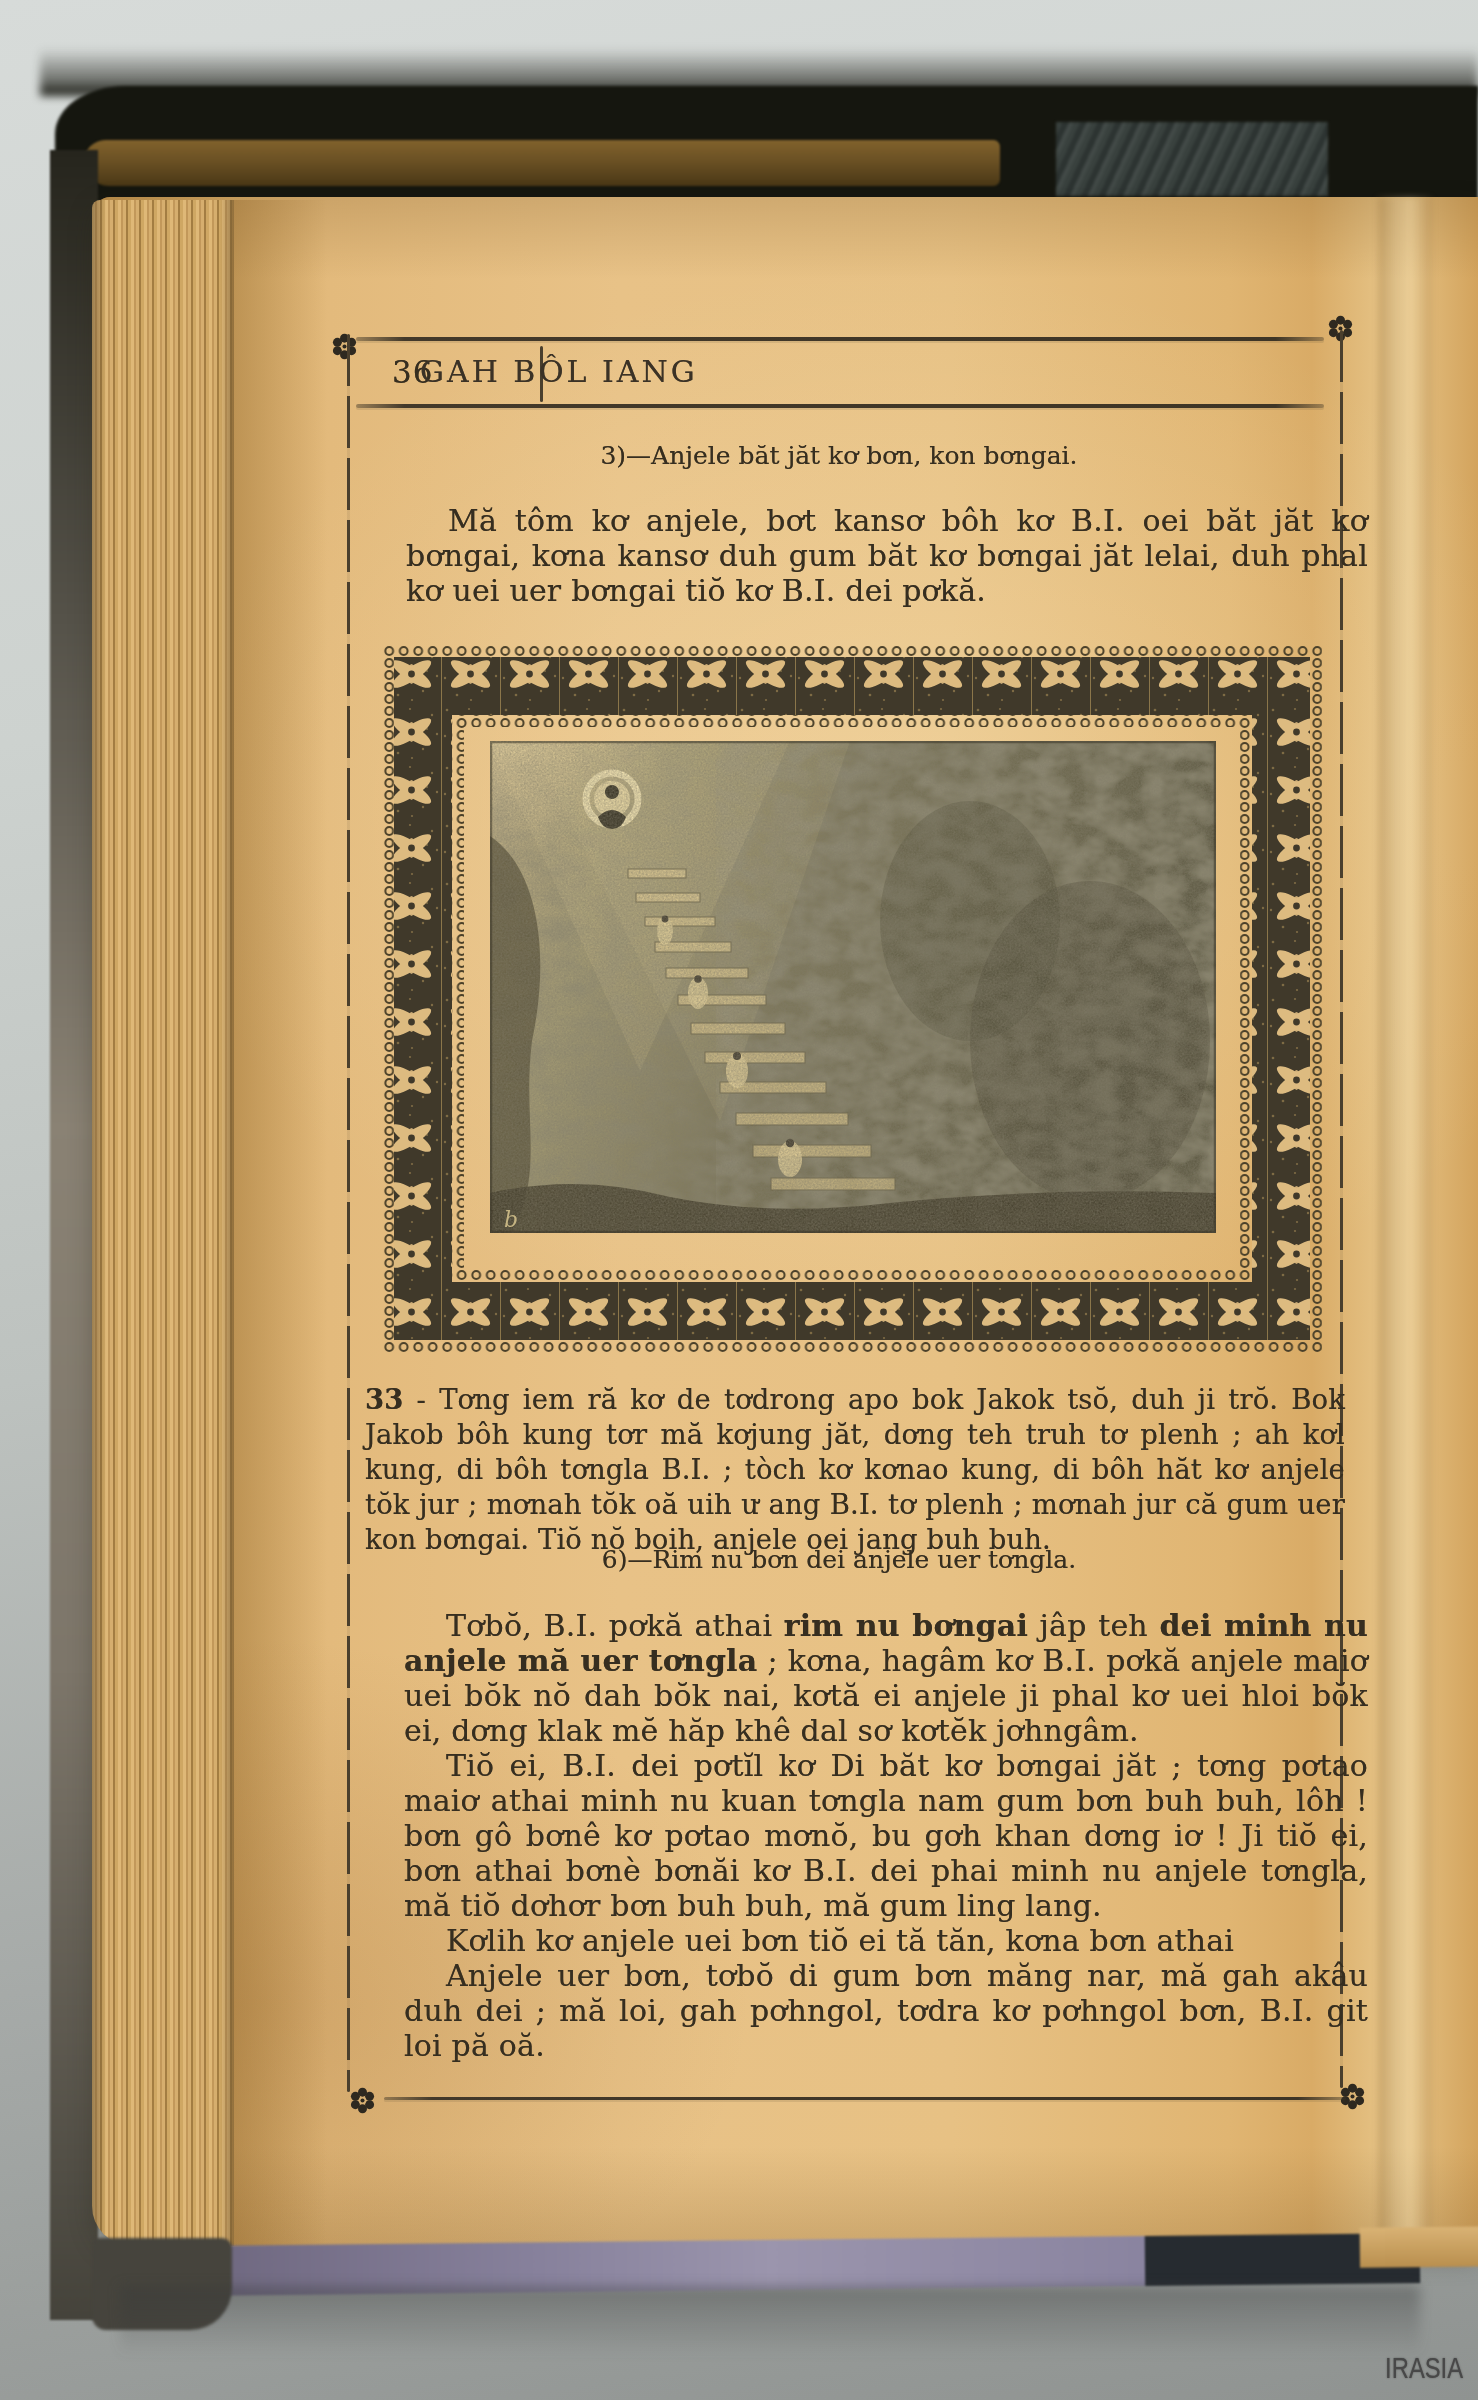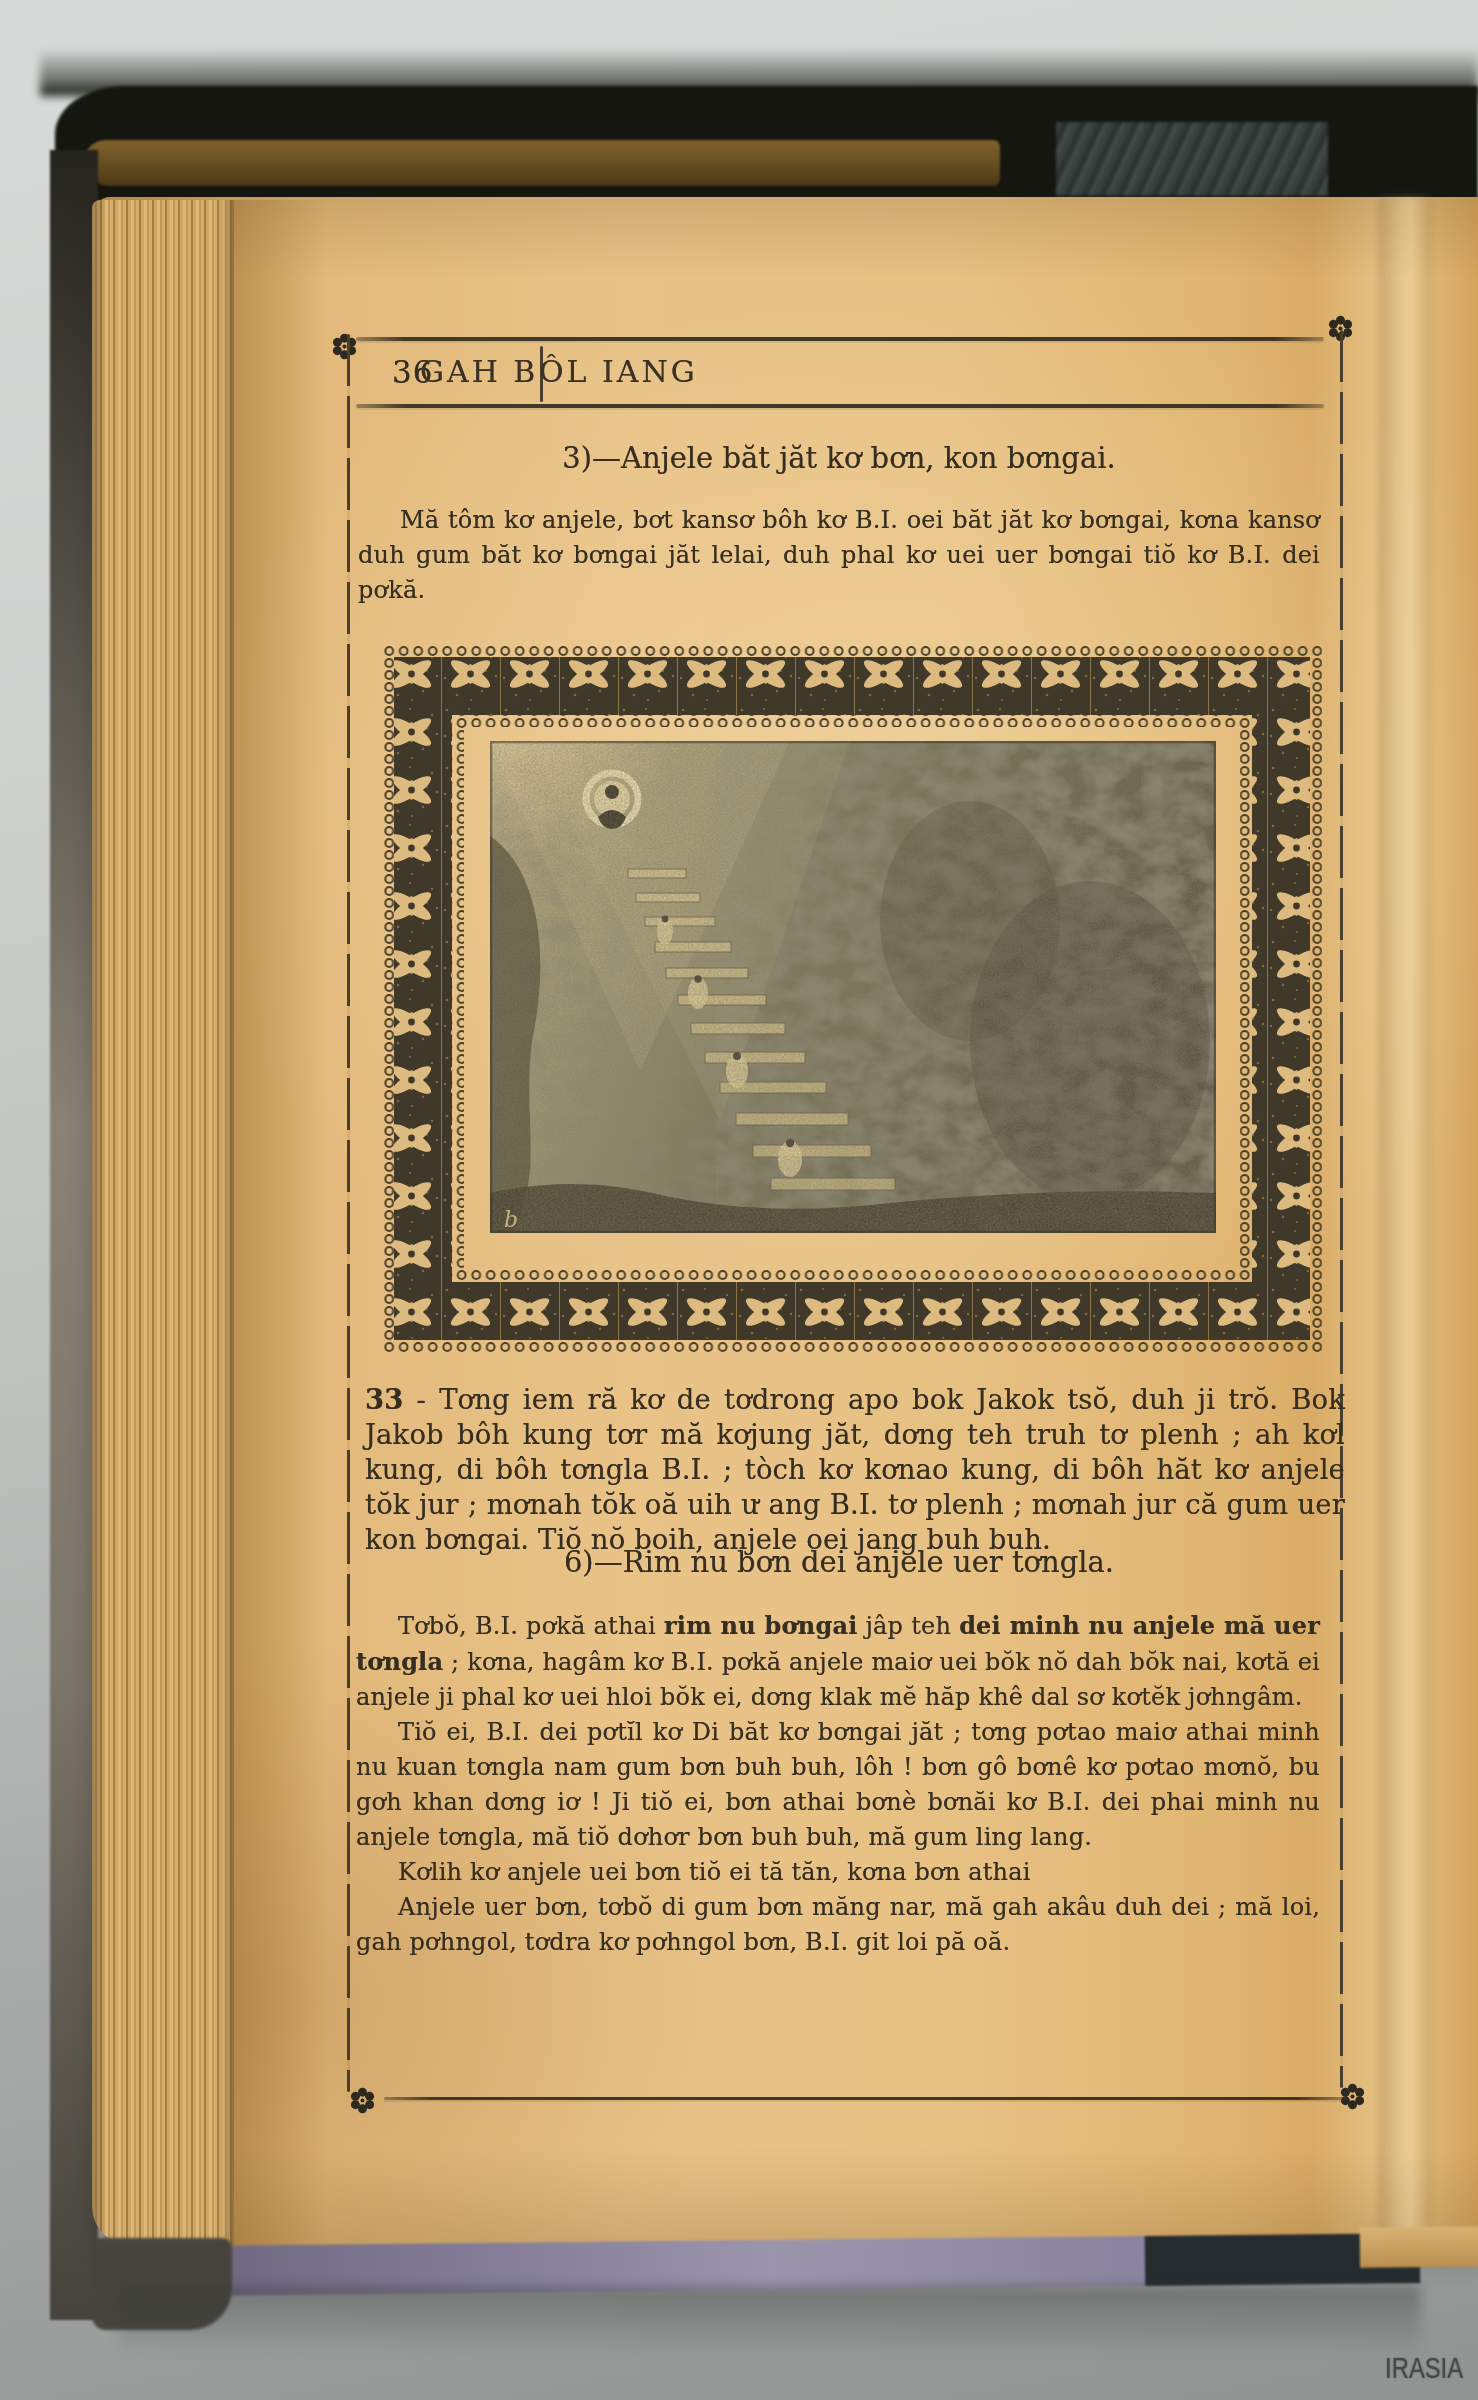--- a/index.html
+++ b/index.html
@@ -56,22 +56,22 @@
   .print{left:0;top:0;width:1478px;height:2400px;color:#362e20;}
   .print .txt{text-shadow:0 0 .6px rgba(54,46,32,.65);}
   .rule{background:linear-gradient(90deg,rgba(67,57,40,.45),#43392a 5%,#3e3526 95%,rgba(67,57,40,.4));
     border-radius:2px;box-shadow:0 2px 0 rgba(67,57,40,.12);}
   .vrule{width:3px;background:repeating-linear-gradient(180deg,#4a3f2d 0 52px,rgba(74,63,45,.1) 52px 62px);border-radius:2px;}
 
   .flower{width:27px;height:27px;}
   .hdr-num{font-size:31px;letter-spacing:1px;}
   .hdr-div{width:3px;background:#4a3f2d;border-radius:2px;}
   .hdr-title{font-size:30px;letter-spacing:3px;color:#3b3226;}
-  .heading{font-size:29px;text-align:center;}
-  .body-text{font-size:24px;line-height:35px;text-align:justify;letter-spacing:.2px;}
+  .heading{font-size:25px;text-align:center;}
+  .body-text{font-size:30px;line-height:35px;text-align:justify;letter-spacing:.2px;margin-left:48px;}
   .body-text p{margin:0;text-indent:42px;}
   .caption{font-size:27.5px;line-height:35px;text-align:justify;letter-spacing:.1px;}
   .bold{font-weight:700;}
 
   .watermark{font-family:"Liberation Sans",sans-serif;font-size:29px;color:#484848;
     transform:scaleX(.82);transform-origin:right;letter-spacing:0;text-shadow:0 0 2px rgba(30,30,30,.5);}
 </style>
 </head>
 <body>
 

